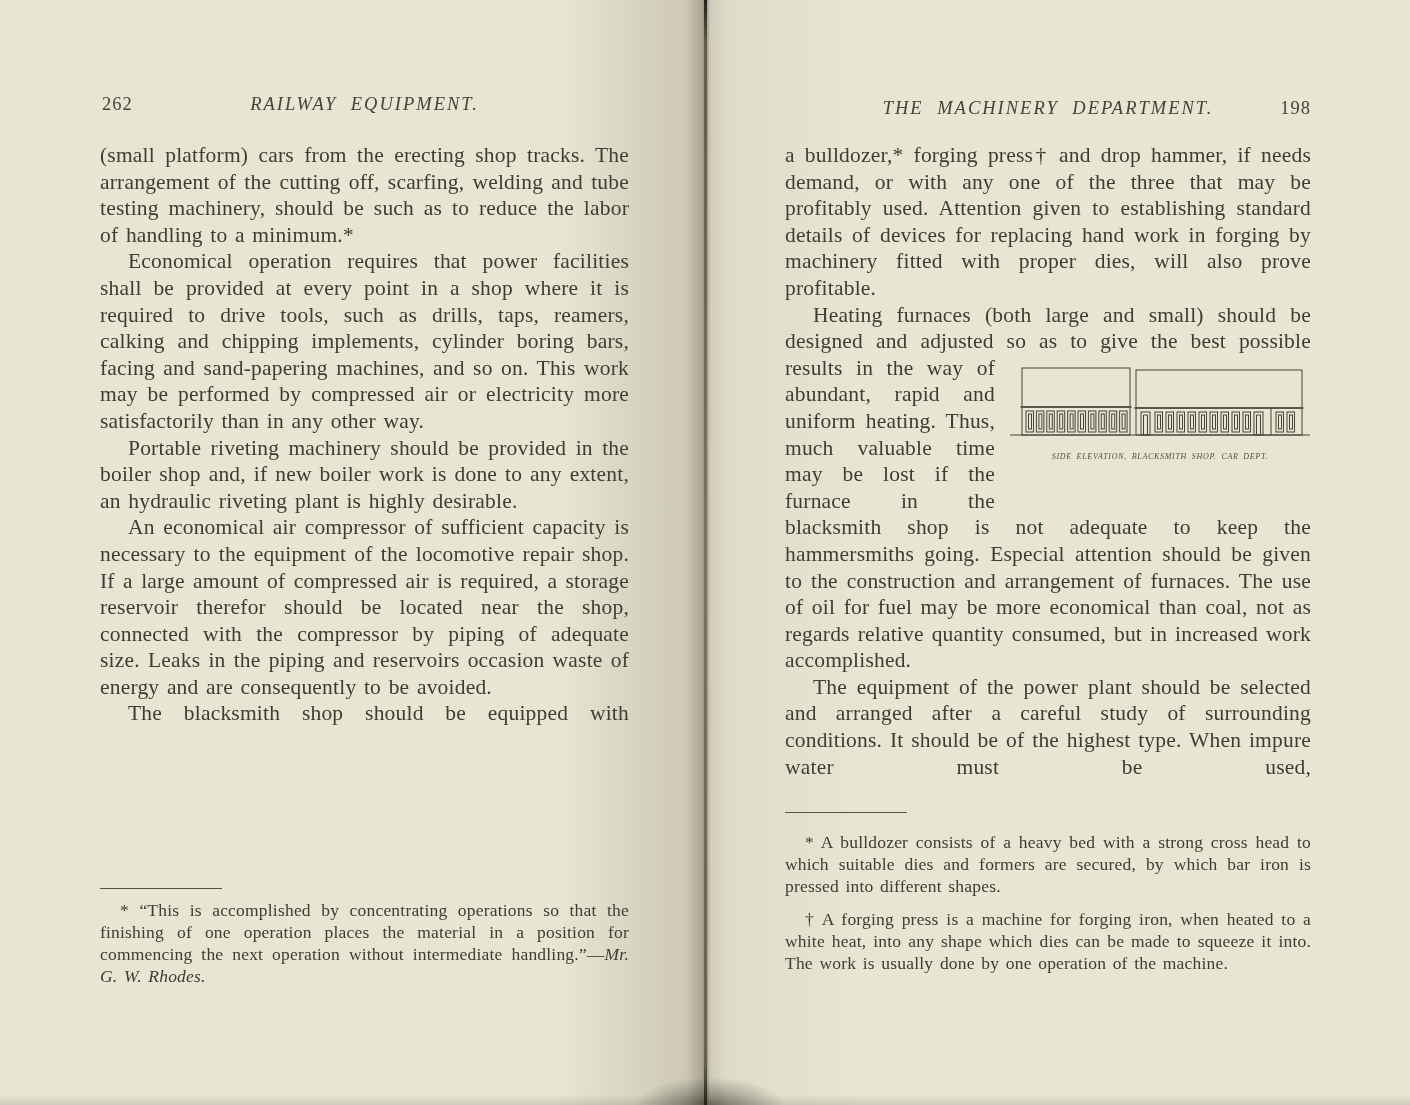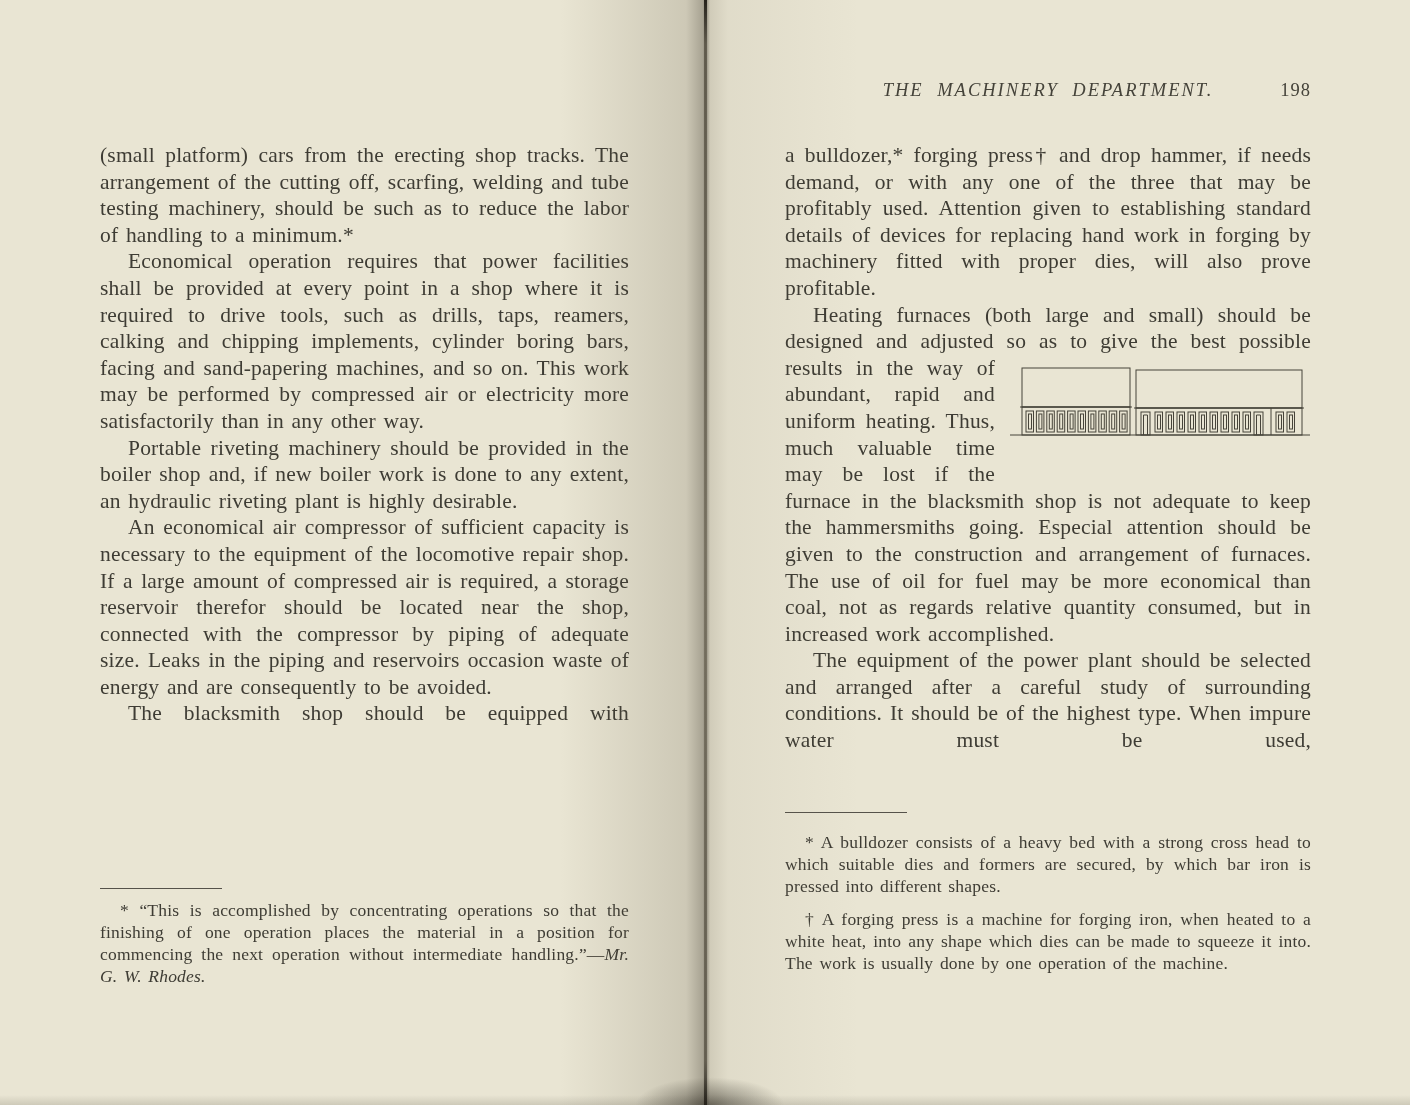--- a/index.html
+++ b/index.html
@@ -41,21 +41,21 @@
     background:linear-gradient(180deg, rgba(40,36,26,0) 0%, rgba(40,36,26,0.14) 100%);
     pointer-events:none;
   }
 
   .page { position:absolute; top:0; height:1105px; }
   .page-left  { left:100px; width:529px; }
   .page-right { left:785px; width:526px; }
 
   .pagehead { position:absolute; left:0; width:100%; }
   .page-left  .pagehead { top:94px; }
-  .page-right .pagehead { top:80px; }
+  .page-right .pagehead { top:98px; }
   .rhead {
     display:block; text-align:center;
     font-style:italic; font-size:18.5px; letter-spacing:2px; word-spacing:7px;
     color:#45433a;
   }
   .folio { position:absolute; top:0; font-size:18.5px; letter-spacing:1px; color:#45433a; }
   .folio-left  { left:2px; }
   .folio-right { right:0; }
 
   .bodytext { position:absolute; left:0; top:142px; width:100%; }
@@ -88,20 +88,24 @@
     font-size:8px; font-style:italic; letter-spacing:0.7px;
     color:#535046; text-indent:0;
   }
 </style>
 </head>
 <body>
 
 <div class="sheet">
 
   <div class="page page-left">
+    <div class="pagehead">
+      <span class="folio folio-left">262</span>
+      <span class="rhead">RAILWAY EQUIPMENT.</span>
+    </div>
 
     <div class="bodytext">
       <p>(small platform) cars from the erecting shop tracks. The arrangement of the cutting off, scarfing, welding and tube testing machinery, should be such as to reduce the labor of handling to a minimum.*</p>
       <p class="indent">Economical operation requires that power facilities shall be provided at every point in a shop where it is required to drive tools, such as drills, taps, reamers, calking and chipping implements, cylinder boring bars, facing and sand-papering machines, and so on. This work may be performed by compressed air or electricity more satisfactorily than in any other way.</p>
       <p class="indent">Portable riveting machinery should be provided in the boiler shop and, if new boiler work is done to any extent, an hydraulic riveting plant is highly desirable.</p>
       <p class="indent">An economical air compressor of sufficient capacity is necessary to the equipment of the locomotive repair shop. If a large amount of compressed air is required, a storage reservoir therefor should be located near the shop, connected with the compressor by piping of adequate size. Leaks in the piping and reservoirs occasion waste of energy and are consequently to be avoided.</p>
       <p class="indent lastfull">The blacksmith shop should be equipped with</p>
     </div>
 
     <div class="fnrule"></div>
@@ -180,20 +184,21 @@
               <rect x="245" y="50" width="9" height="23"></rect>
                 <path d="M247.5 53 V73 M251.5 53 V73 M247.5 53 H251.5"></path>
 
               <path d="M262 46 V73"></path>
               <rect x="267" y="50" width="7.5" height="20"></rect>
                 <rect x="269.5" y="53" width="3" height="14"></rect>
               <rect x="278" y="50" width="7.5" height="20"></rect>
                 <rect x="280.5" y="53" width="3" height="14"></rect>
             </g>
           </svg>
+            <span class="figcaption" style="display:block">SIDE ELEVATION, BLACKSMITH SHOP. CAR DEPT.</span>
           </span><span> possible results in the way of abundant, rapid and uniform heating. Thus, much valuable time may be lost if the furnace in the blacksmith shop is not adequate to keep the hammersmiths going. Especial attention should be given to the construction and arrangement of furnaces. The use of oil for fuel may be more economical than coal, not as regards relative quantity consumed, but in increased work accomplished.</span></p>
 
       <p class="indent lastfull">The equipment of the power plant should be selected and arranged after a careful study of surrounding conditions. It should be of the highest type. When impure water must be used,</p>
     </div>
 
     <div class="fnrule"></div>
 
     <div class="footnotes">
       <p>* A bulldozer consists of a heavy bed with a strong cross head to which suitable dies and formers are secured, by which bar iron is pressed into different shapes.</p>
       <p>† A forging press is a machine for forging iron, when heated to a white heat, into any shape which dies can be made to squeeze it into. The work is usually done by one operation of the machine.</p>

